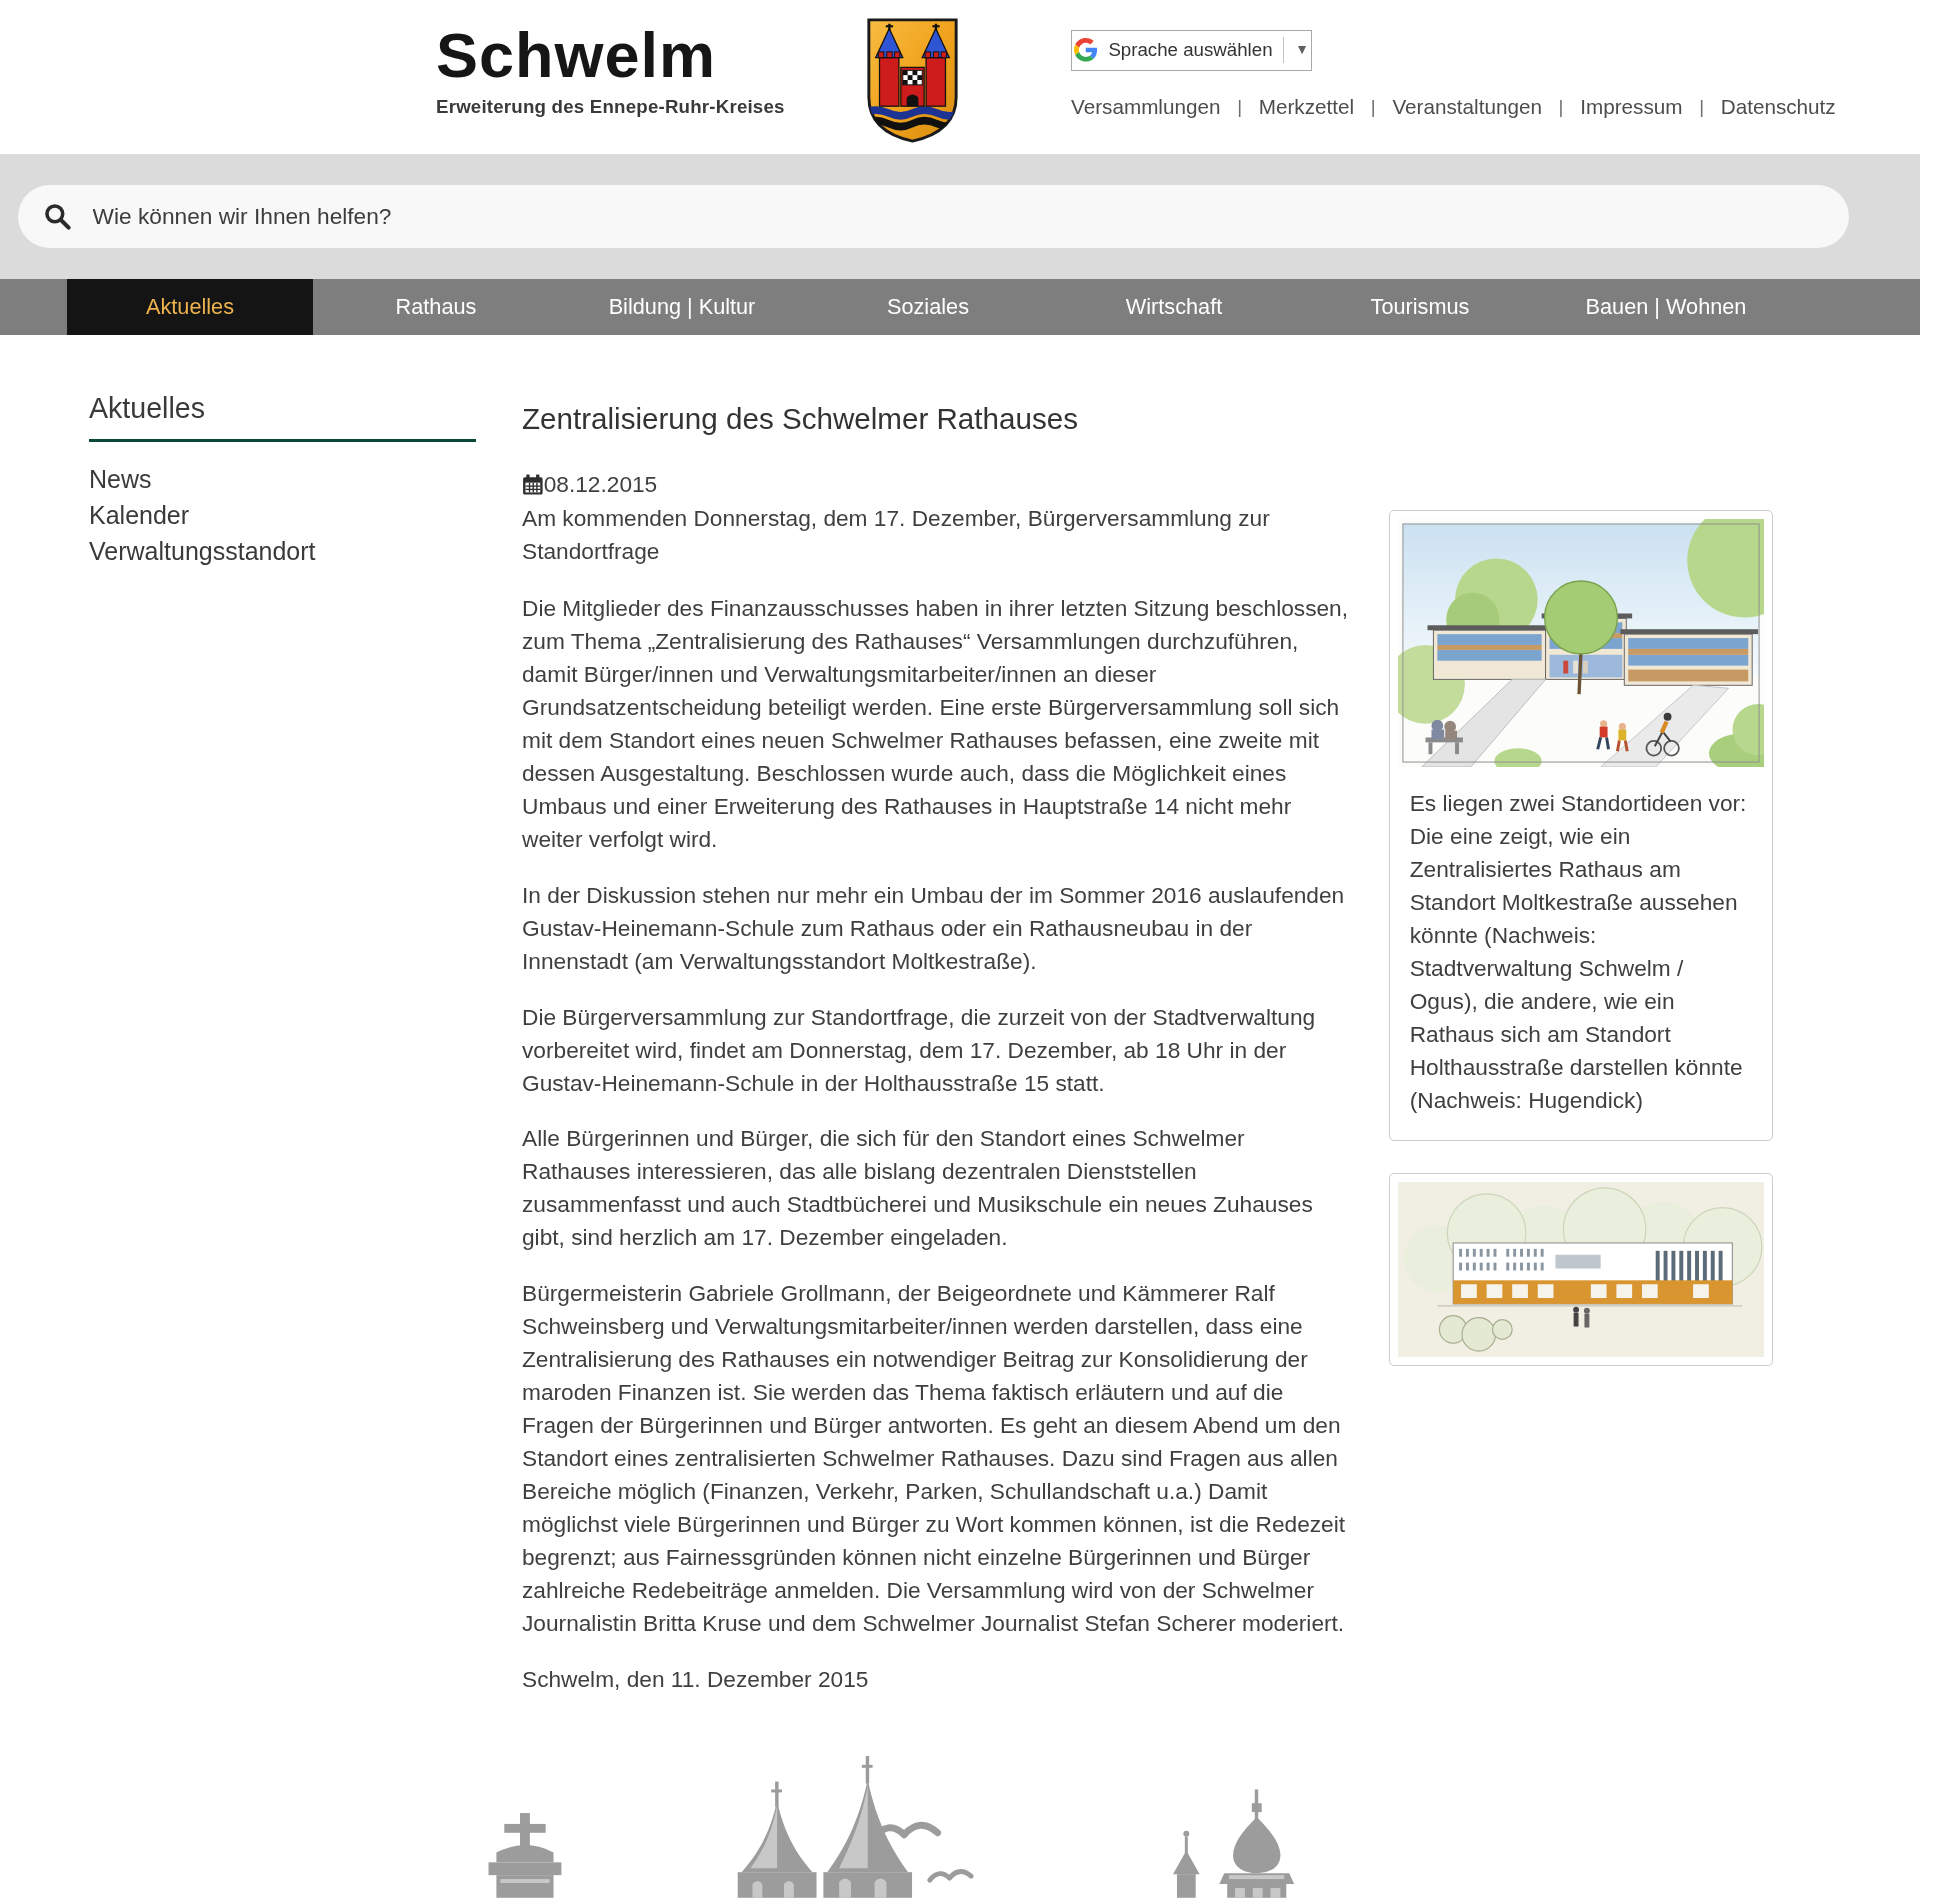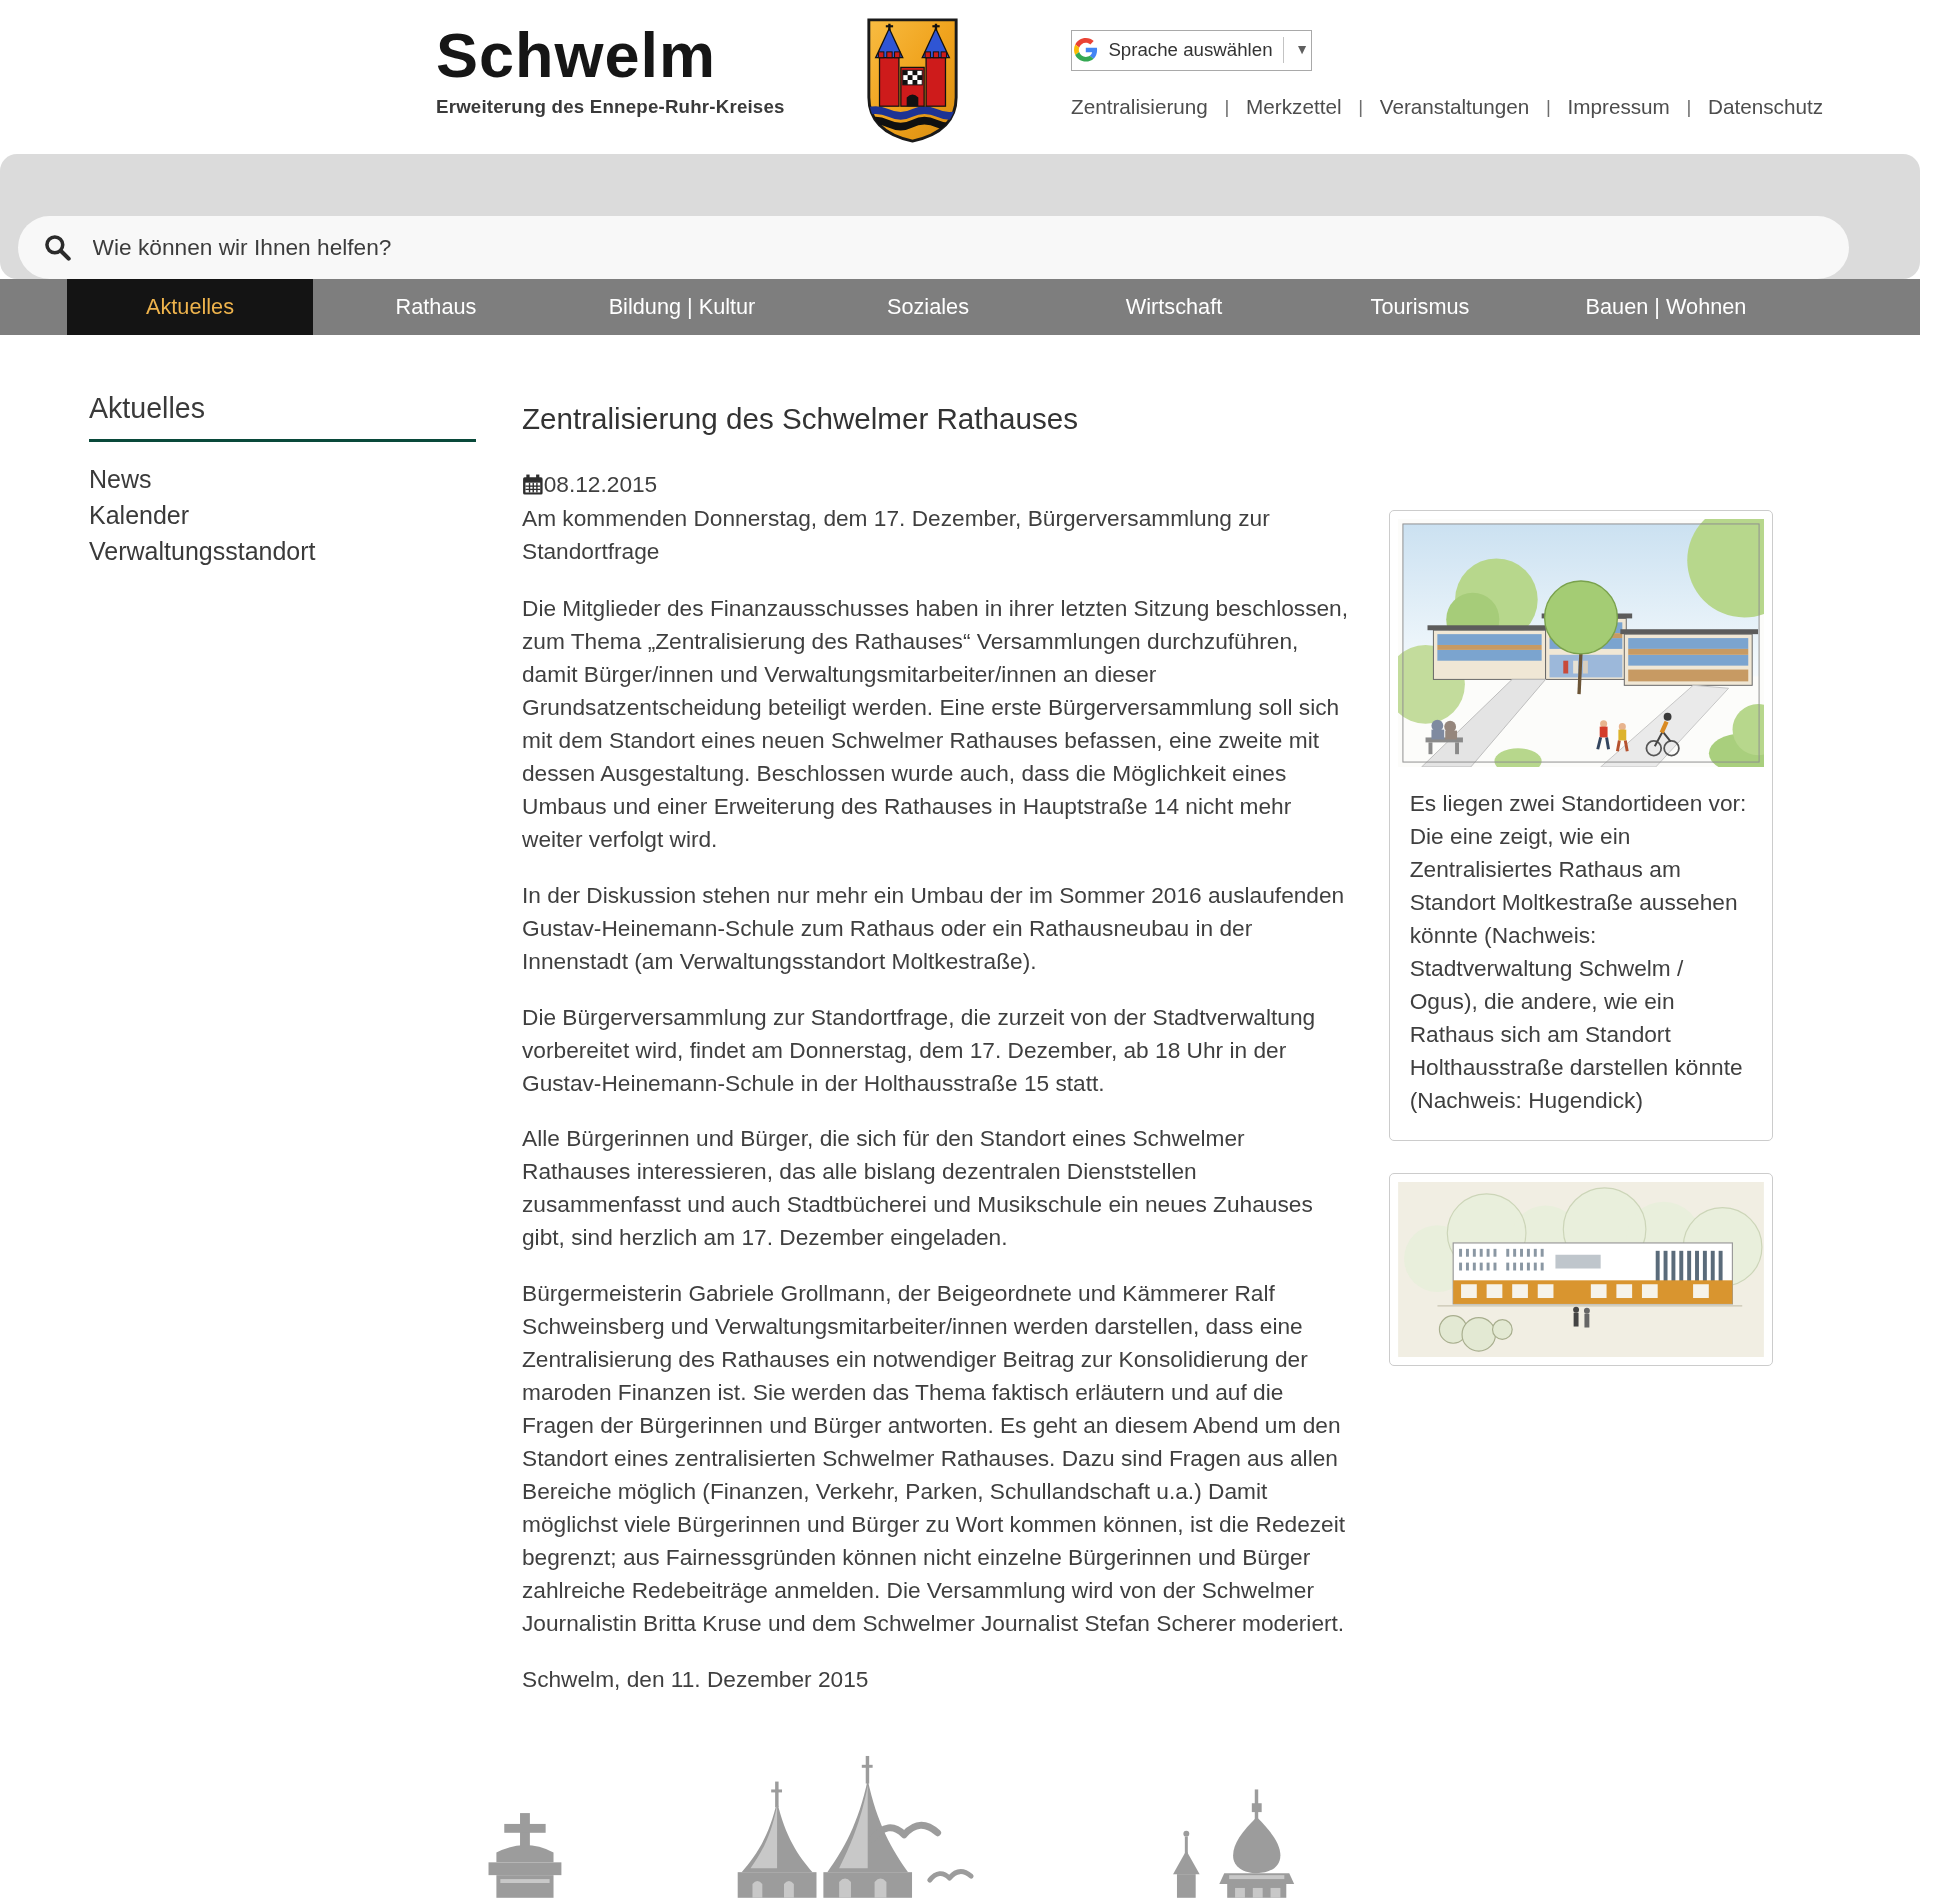--- a/index.html
+++ b/index.html
@@ -12,21 +12,21 @@
   .logo-sub{font-size:18.7px;font-weight:bold;color:#3a3a3a;margin-top:9.9px;letter-spacing:0.2px;}
   .crest{position:absolute;left:864px;top:13.8px;width:97px;height:132px;}
   .translate{position:absolute;left:1071px;top:29.6px;height:39px;border:1px solid #a9a9a9;background:#fff;
              display:flex;align-items:center;padding:0 2px;font-size:18.7px;color:#333;gap:10.8px;cursor:pointer;}
   .translate .vsep{width:0;height:25.6px;border-left:1px solid #c3c3c3;}
   .translate .tri{font-size:13.8px;color:#5f5f5f;line-height:1;}
   .quicklinks{position:absolute;left:1071px;top:95px;display:flex;align-items:center;font-size:20.7px;color:#4d4d4d;white-space:nowrap;}
   .quicklinks a{color:#4d4d4d;text-decoration:none;cursor:pointer;}
   .quicklinks .pipe{color:#6d6d6d;margin:0 16.7px;font-size:18.7px;}
   
-  .search-band{height:125px;background:#dbdbdb;display:flex;align-items:flex-end;border-radius:17px;}
+  .search-band{height:125px;background:#dbdbdb;display:flex;align-items:center;}
   .search-pill{margin-left:17.7px;width:1831px;height:63px;background:#f8f8f8;border-radius:32.5px;
                display:flex;align-items:center;padding:0 0 0 25.6px;box-sizing:border-box;}
   .search-pill input{border:none;outline:none;background:transparent;flex:1;font-size:22.7px;color:#333;
                      margin-left:17.7px;font-family:"Liberation Sans", sans-serif;}
   .search-pill input::placeholder{color:#3c3c3c;opacity:1;}
   
   .main-nav{height:56px;background:#7e7e7e;display:flex;padding-left:67px;}
   .nav-item{width:246px;height:56px;display:flex;align-items:center;justify-content:center;
             color:#fff;font-size:21.7px;cursor:pointer;}
   .nav-item.active{background:#141414;color:#eeb34c;}
@@ -119,21 +119,21 @@
           <path fill="#FBBC05" d="M10.53 28.59c-.48-1.45-.76-2.99-.76-4.59s.27-3.14.76-4.59l-7.98-6.19C.92 16.46 0 20.12 0 24c0 3.88.92 7.54 2.56 10.78l7.97-6.19z"></path>
           <path fill="#34A853" d="M24 48c6.48 0 11.93-2.13 15.89-5.81l-7.73-6c-2.15 1.45-4.92 2.3-8.16 2.3-6.26 0-11.57-4.22-13.47-9.91l-7.98 6.19C6.51 42.62 14.62 48 24 48z"></path>
         </svg>
       </span>
       <span>Sprache auswählen</span>
       <span class="vsep"></span>
       <span class="tri">▼</span>
     </div>
 
     <nav class="quicklinks" id="quicklinks">
-        <a>Zentralisierung</a>
+        <a>Versammlungen</a>
         <span class="pipe">|</span>
         <a>Merkzettel</a>
         <span class="pipe">|</span>
         <a>Veranstaltungen</a>
         <span class="pipe">|</span>
         <a>Impressum</a>
         <span class="pipe">|</span>
         <a>Datenschutz</a>
       </nav>
   </header>

